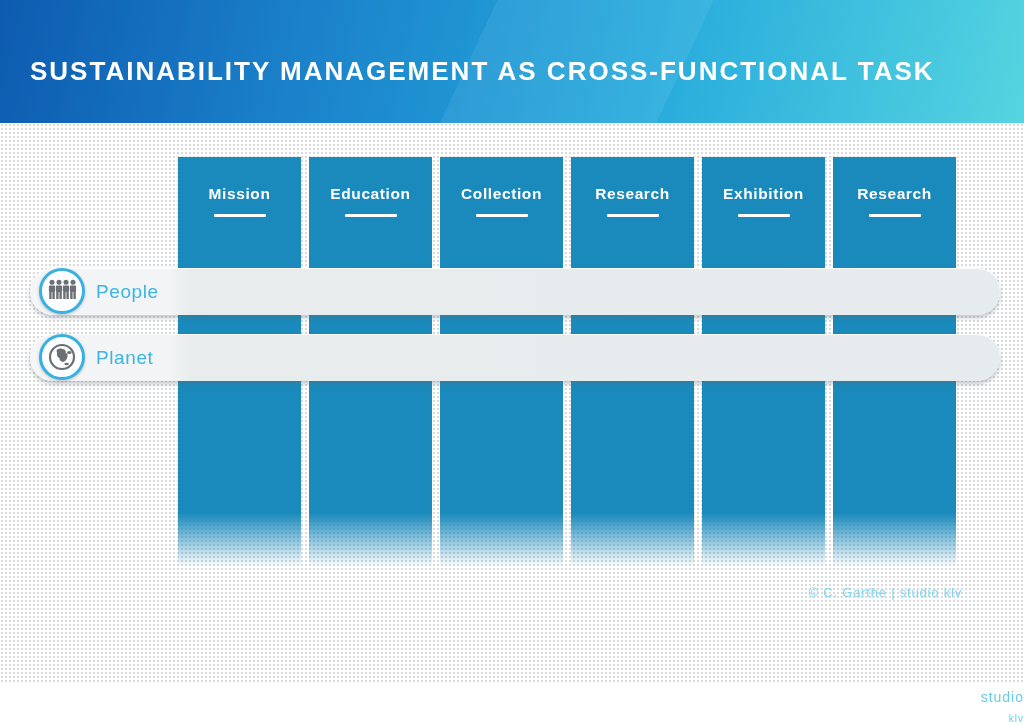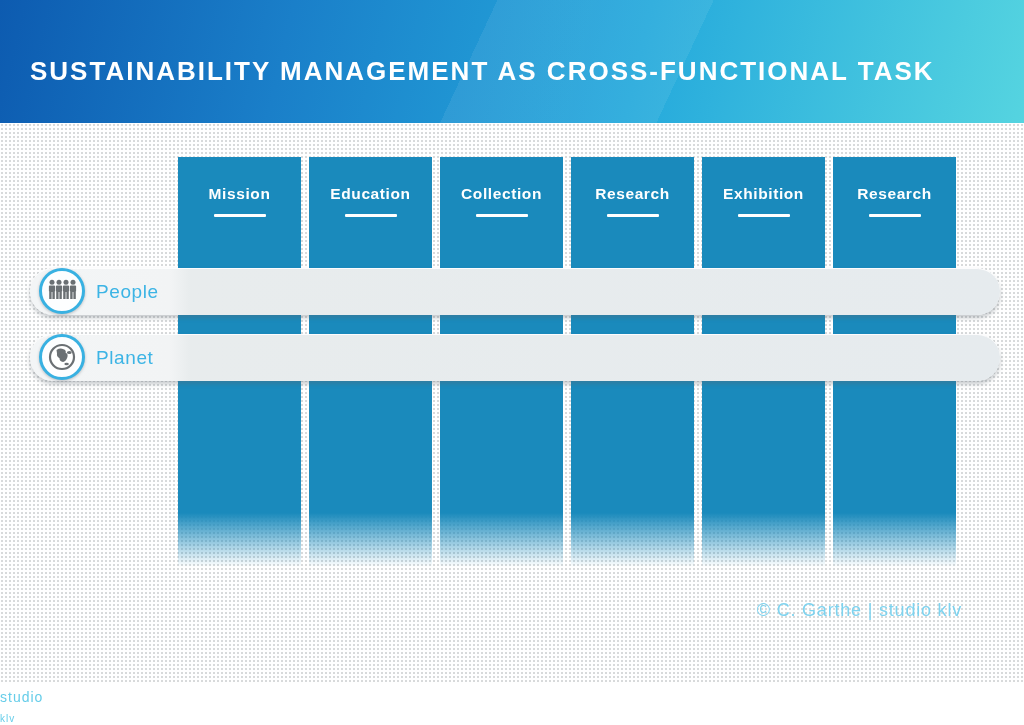--- a/index.html
+++ b/index.html
@@ -54,26 +54,26 @@
     background:#fdfeff;border:3px solid #38b1e2;box-sizing:border-box;
     display:flex;align-items:center;justify-content:center;
     box-shadow:0 1px 3px rgba(90,100,110,0.4);
   }
   .row-label{
     position:absolute;left:66px;top:0;height:46px;line-height:46px;
     color:#3cb4e5;font-size:19px;font-weight:400;letter-spacing:0.6px;
   }
   
   .credit{
-    position:absolute;right:62px;top:477px;
-    color:#7ed3ef;font-size:18px;letter-spacing:0.8px;
+    position:absolute;right:62px;top:462px;
+    color:#7ed3ef;font-size:13px;letter-spacing:0.8px;
   }
   .footer{
     position:absolute;left:0;top:683px;width:1024px;height:42px;background:#ffffff;
-    text-align:left;color:#66cde9;
+    text-align:right;color:#66cde9;
   }
   .footer-line1{font-size:14px;letter-spacing:1px;margin-top:6px;}
   .footer-line2{font-size:10px;letter-spacing:1px;margin-top:8px;}
   svg .glyph{fill:#6b7074;}
   svg .coin{fill:#f7f9fa;stroke:#6b7074;stroke-width:1.6;}
 </style>
 </head>
 <body>
 
 <div class="canvas">

